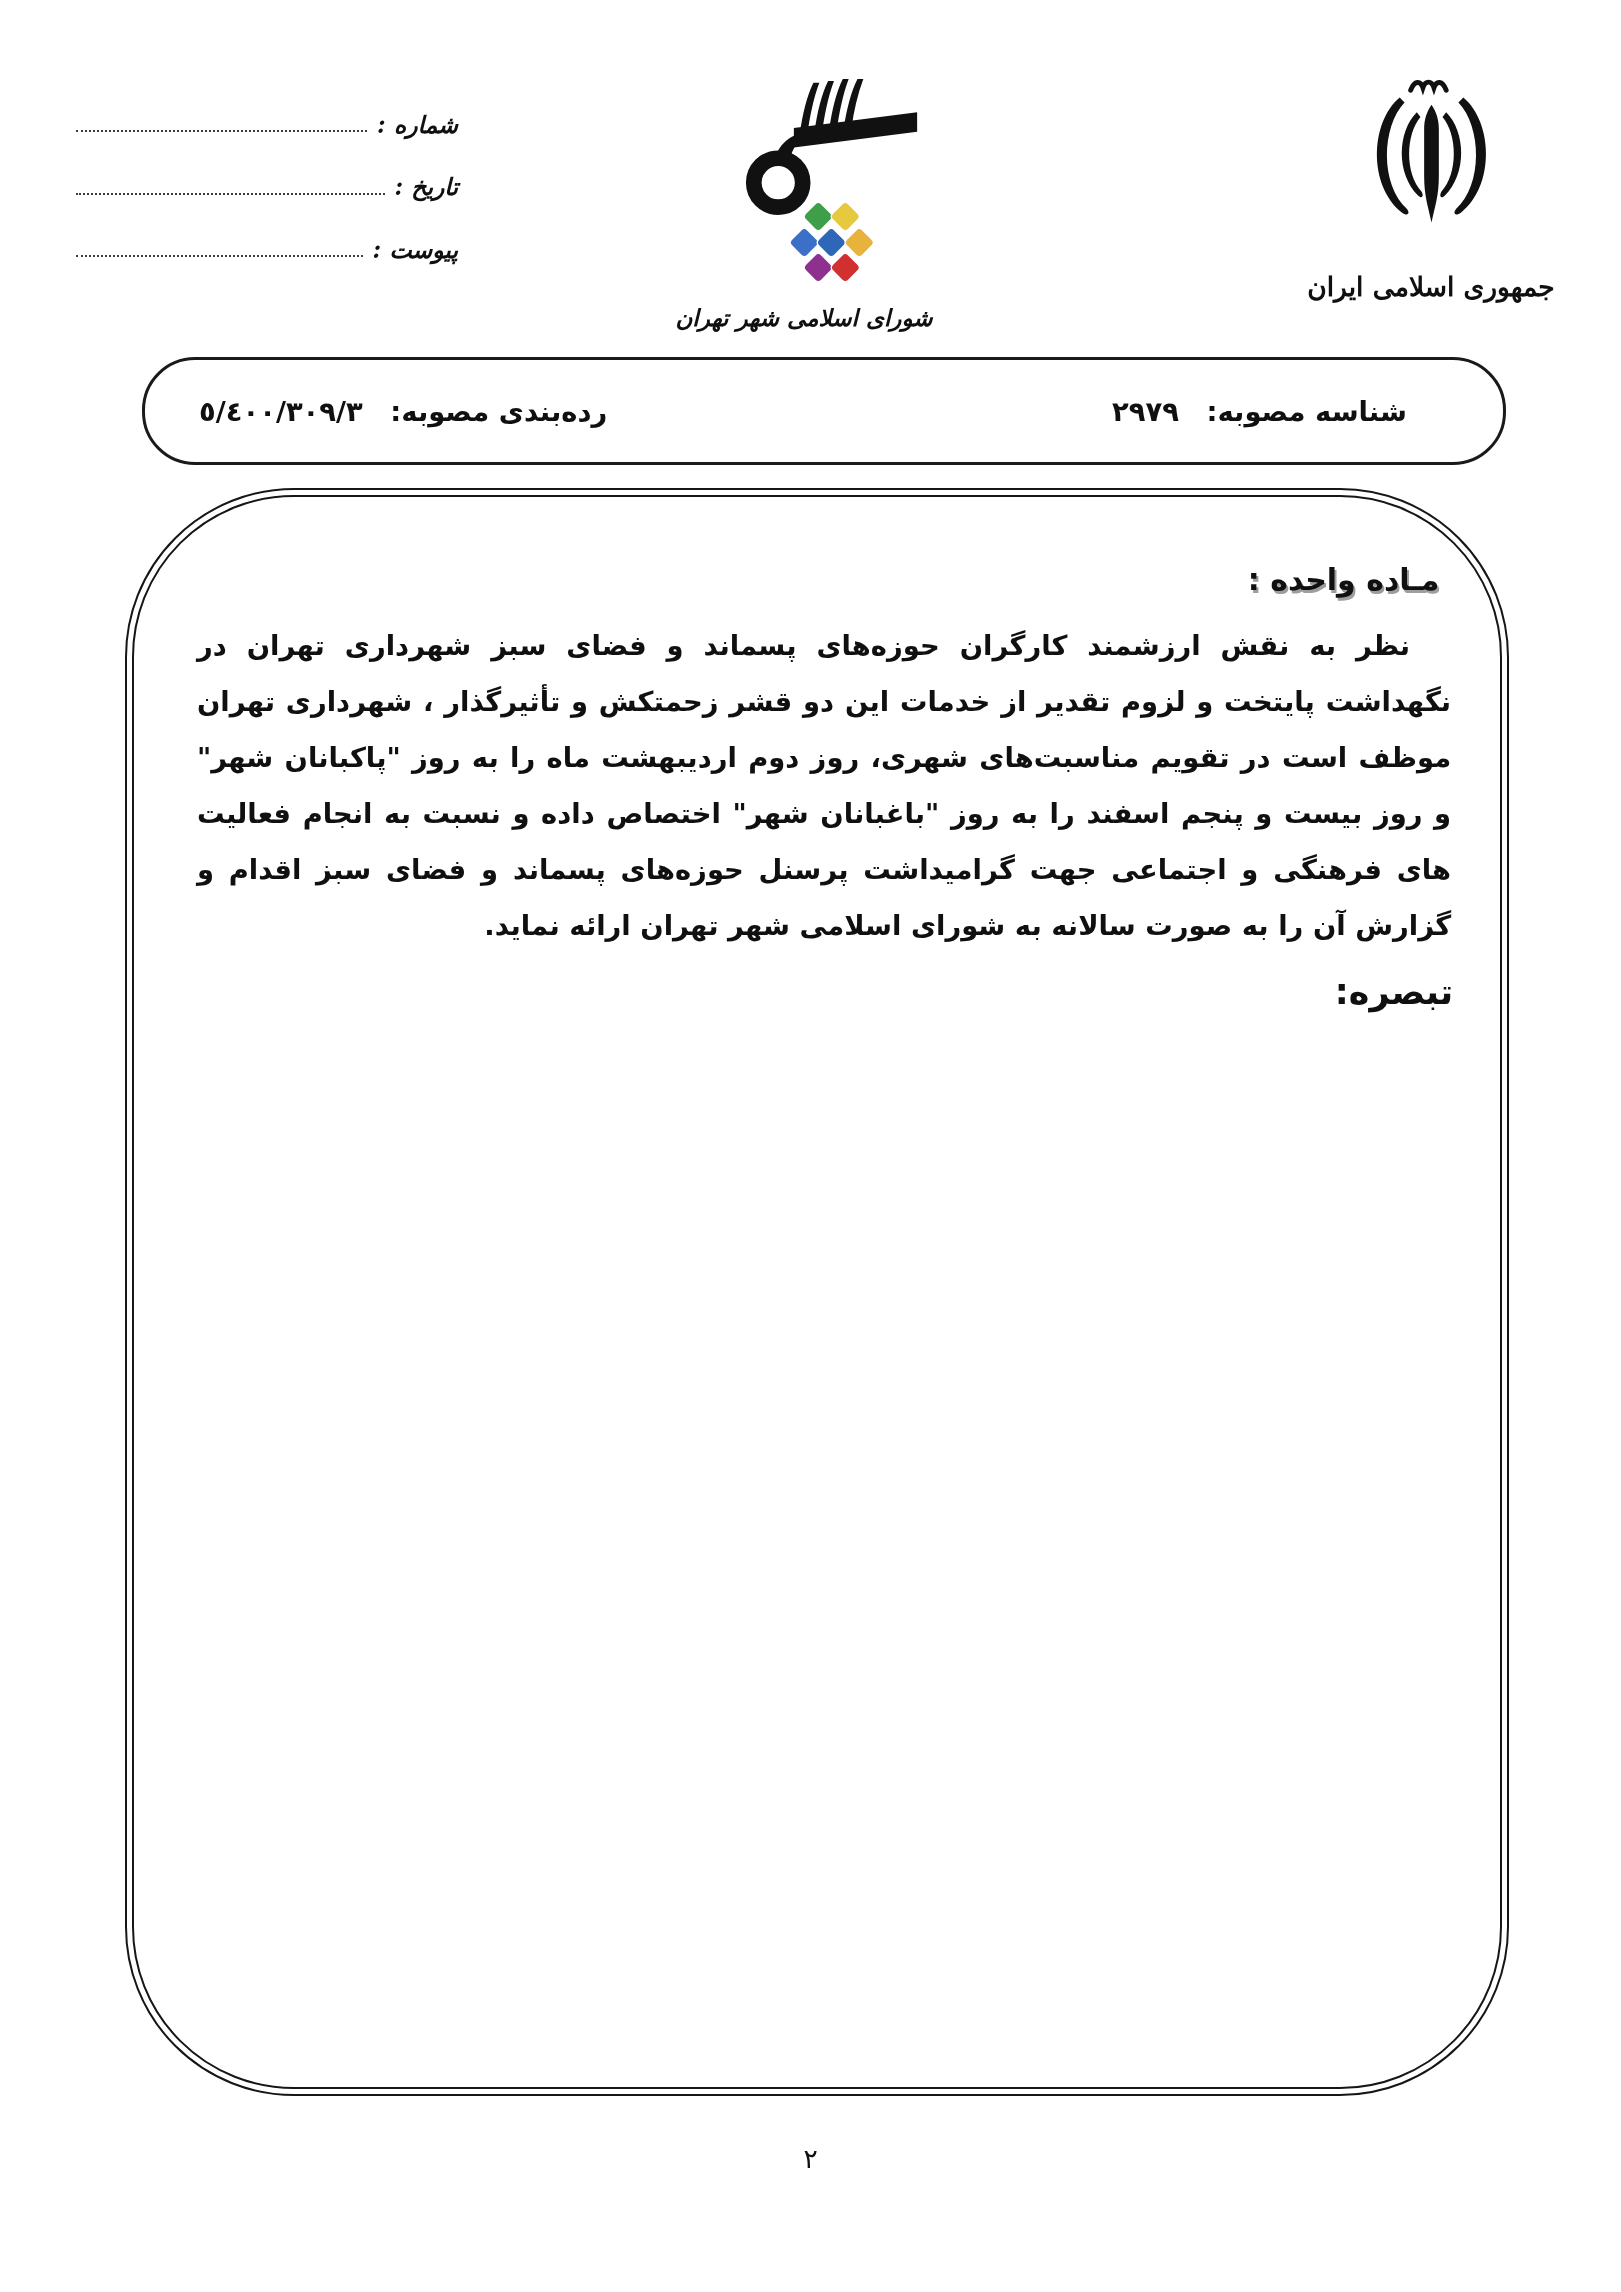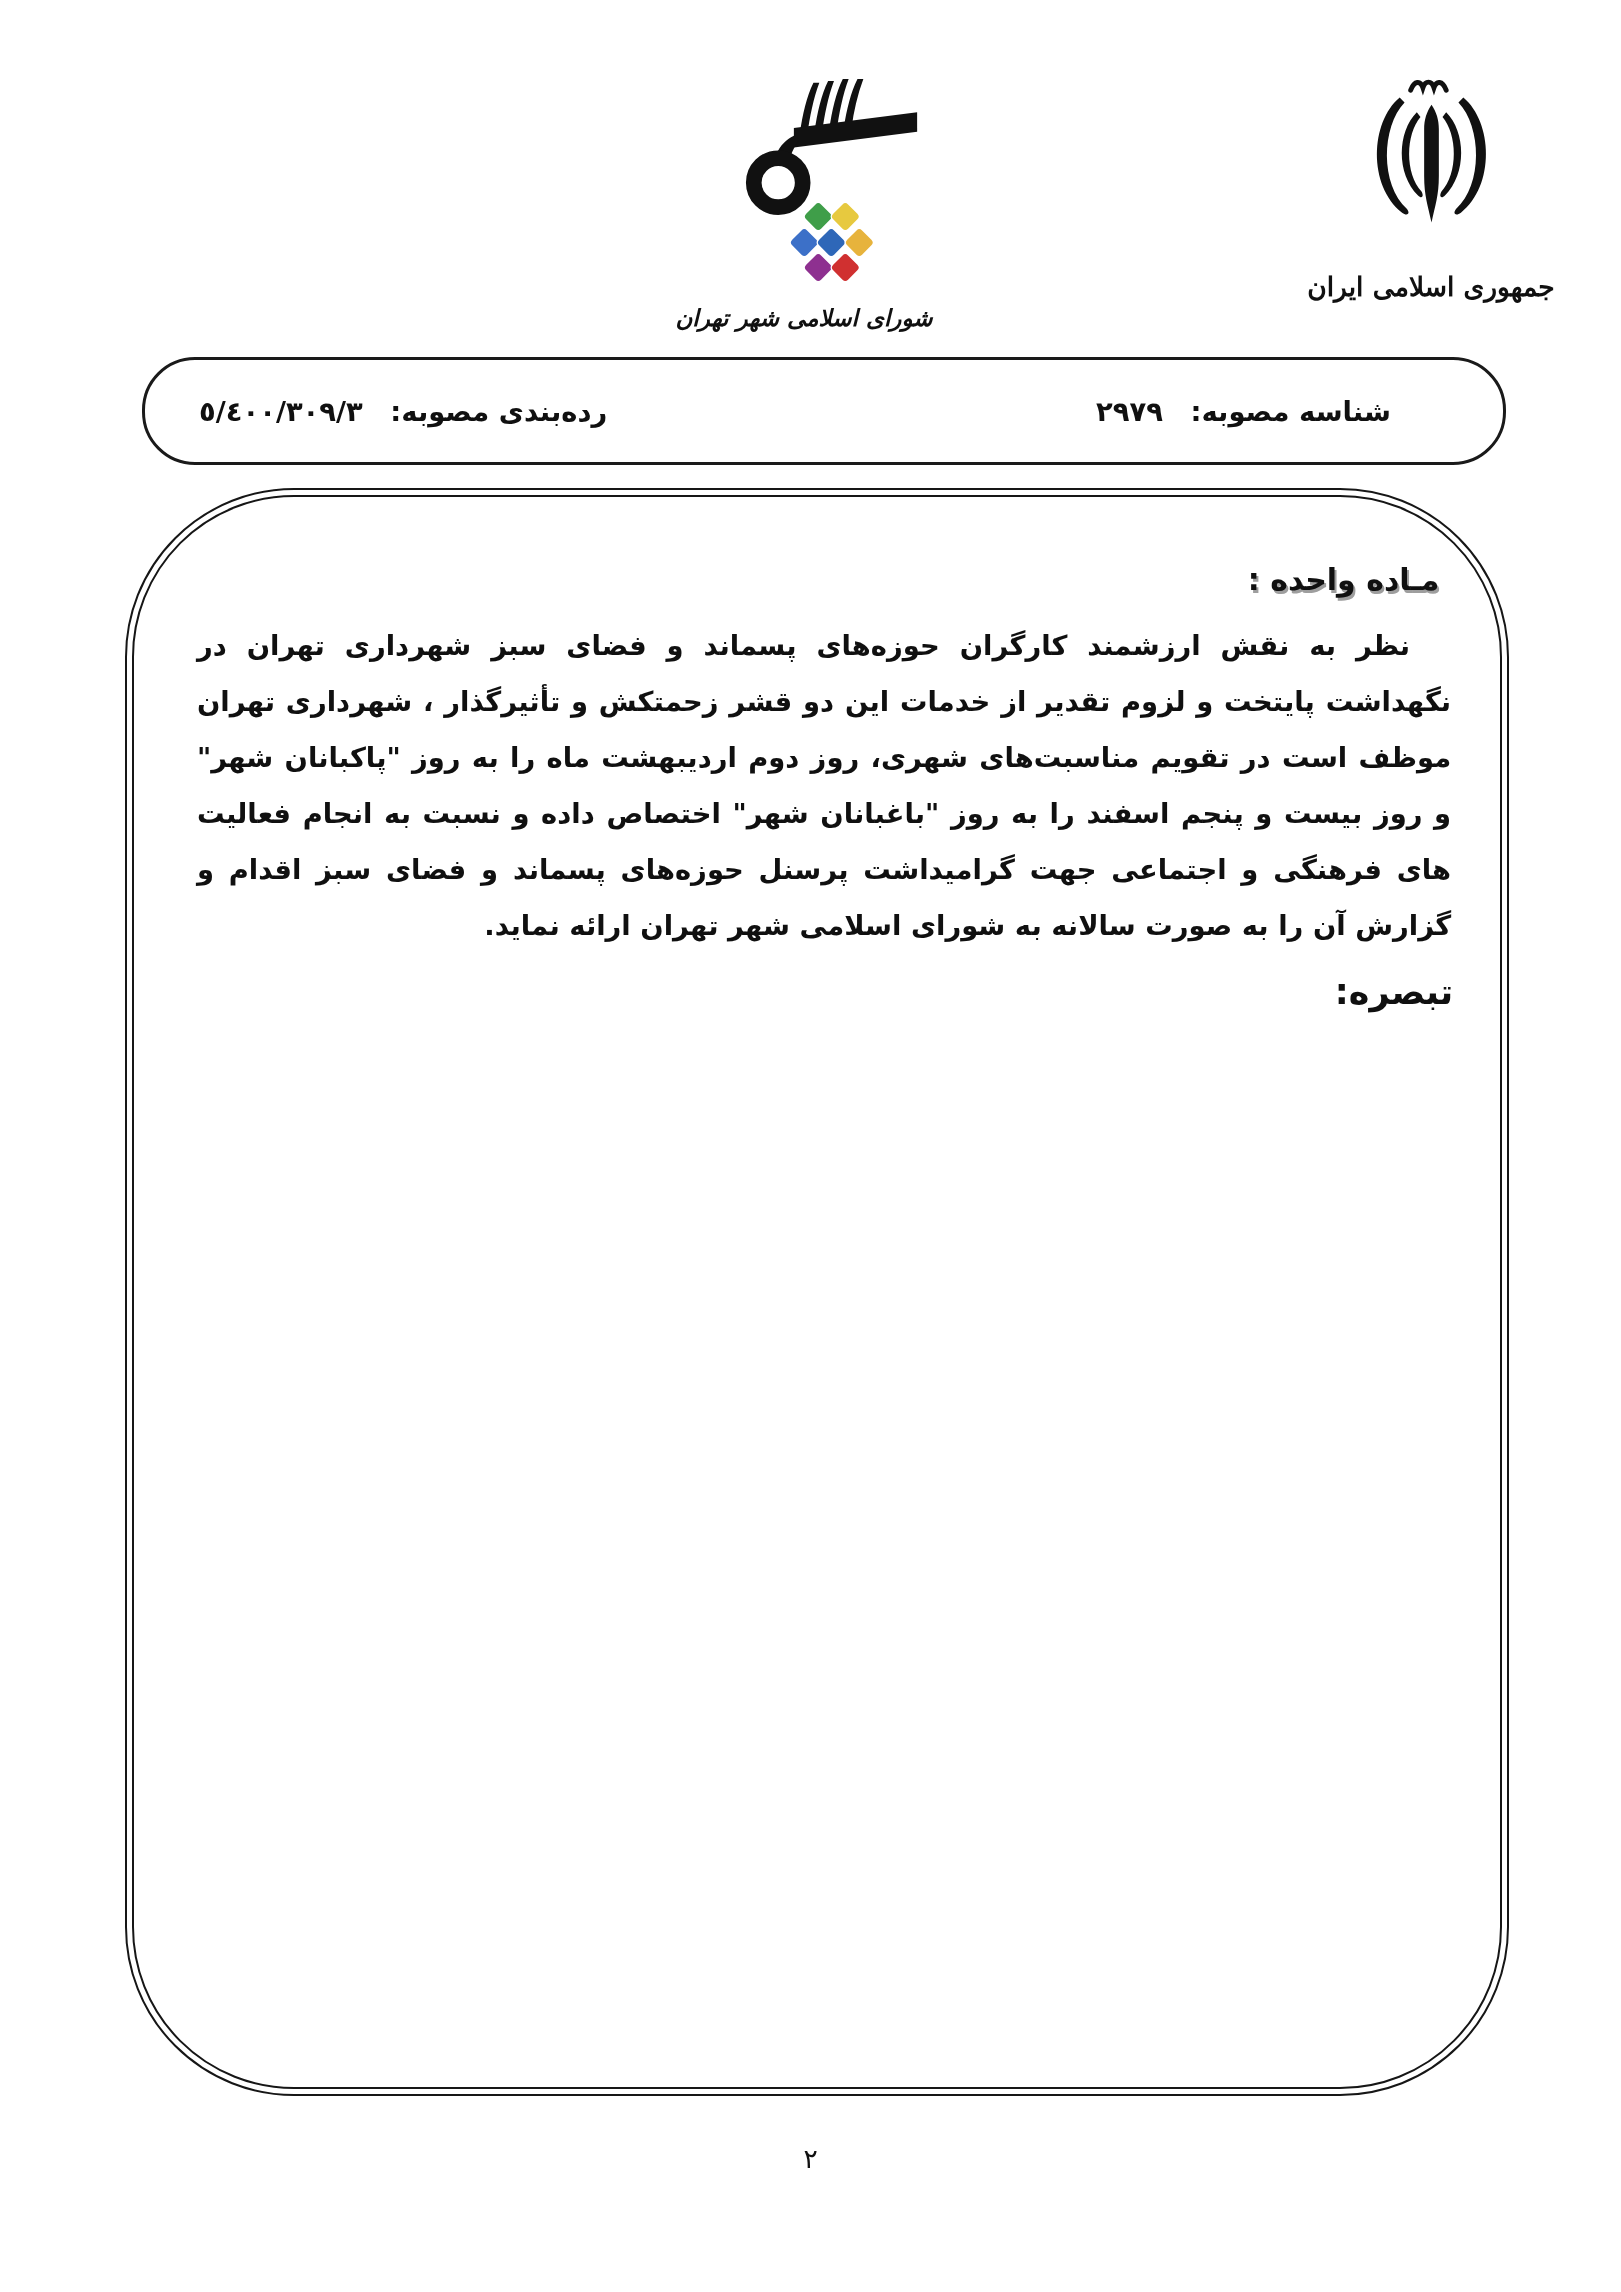--- a/index.html
+++ b/index.html
@@ -27,21 +27,21 @@
 
   
   .emblem{position:absolute;left:1284px;top:69px;width:294px;height:233px;}
   .emblem svg{position:absolute;left:74px;top:5.9px;}
   .emblem-caption{position:absolute;left:0;right:0;bottom:0;text-align:center;direction:rtl;
         font-family:"DejaVu Serif",serif;font-weight:bold;font-size:26.5px;}
 
   
   .header-bar{position:absolute;left:142px;top:357px;width:1358px;height:102px;
               border:3.4px solid #1a1a1a;border-radius:53px;direction:rtl;background:#fff;}
-  .header-bar .id{position:absolute;right:112px;top:50%;transform:translateY(-50%);
+  .header-bar .id{position:absolute;right:96px;top:50%;transform:translateY(-50%);
                   font-size:27.4px;font-weight:bold;white-space:nowrap;}
   .header-bar .cls{position:absolute;left:54px;top:50%;transform:translateY(-50%);
                   font-size:27.4px;font-weight:bold;white-space:nowrap;}
   .header-bar .lbl{margin-left:18px;}
 
   
   .main-box{position:absolute;left:125px;top:488px;width:1380px;height:1604px;
             border:2.5px solid #161616;border-radius:169px;}
   .main-box-inner{position:absolute;inset:4.9px;border:2.9px solid #161616;border-radius:162px;padding-left:10px;}
   .content{position:absolute;inset:0;padding:55px 47px 0 61px;direction:rtl;}
@@ -53,20 +53,34 @@
   .ref{font-size:16.7px;font-weight:bold;white-space:nowrap;}
 
   
   .page-num{position:absolute;left:0;right:0;top:2143px;text-align:center;font-size:26.5px;}
 </style>
 </head>
 <body>
 
 <div class="page">
 
+  <div class="fields">
+    <div class="field-row">
+      <span class="field-label">شماره :</span>
+      <span class="field-dots"></span>
+    </div>
+    <div class="field-row">
+      <span class="field-label">تاریخ :</span>
+      <span class="field-dots"></span>
+    </div>
+    <div class="field-row">
+      <span class="field-label">پیوست :</span>
+      <span class="field-dots"></span>
+    </div>
+  </div>
 
   <div class="council-logo">
     <svg class="mark" width="181" height="181" viewBox="0 0 185 185" aria-hidden="true">
       <g fill="#111">
         <path d="M58 58 C61 38 65 20 72 6 L78 6 C72 22 68 42 66 58 Z"></path>
         <path d="M73 56 C76 36 80 18 87 4 L93 4 C87 20 83 40 81 56 Z"></path>
         <path d="M88 54 C91 34 95 16 102 2 L108 2 C102 18 98 38 96 54 Z"></path>
         <path d="M103 52 C106 33 110 16 117 2 L123 2 C117 18 113 36 111 52 Z"></path>
         <path d="M52 52 L178 36 L178 56 L52 72 Z"></path>
         <path d="M52 60 C44 64 38 70 34 79 L46 87 C50 77 54 68 58 64 Z"></path>

